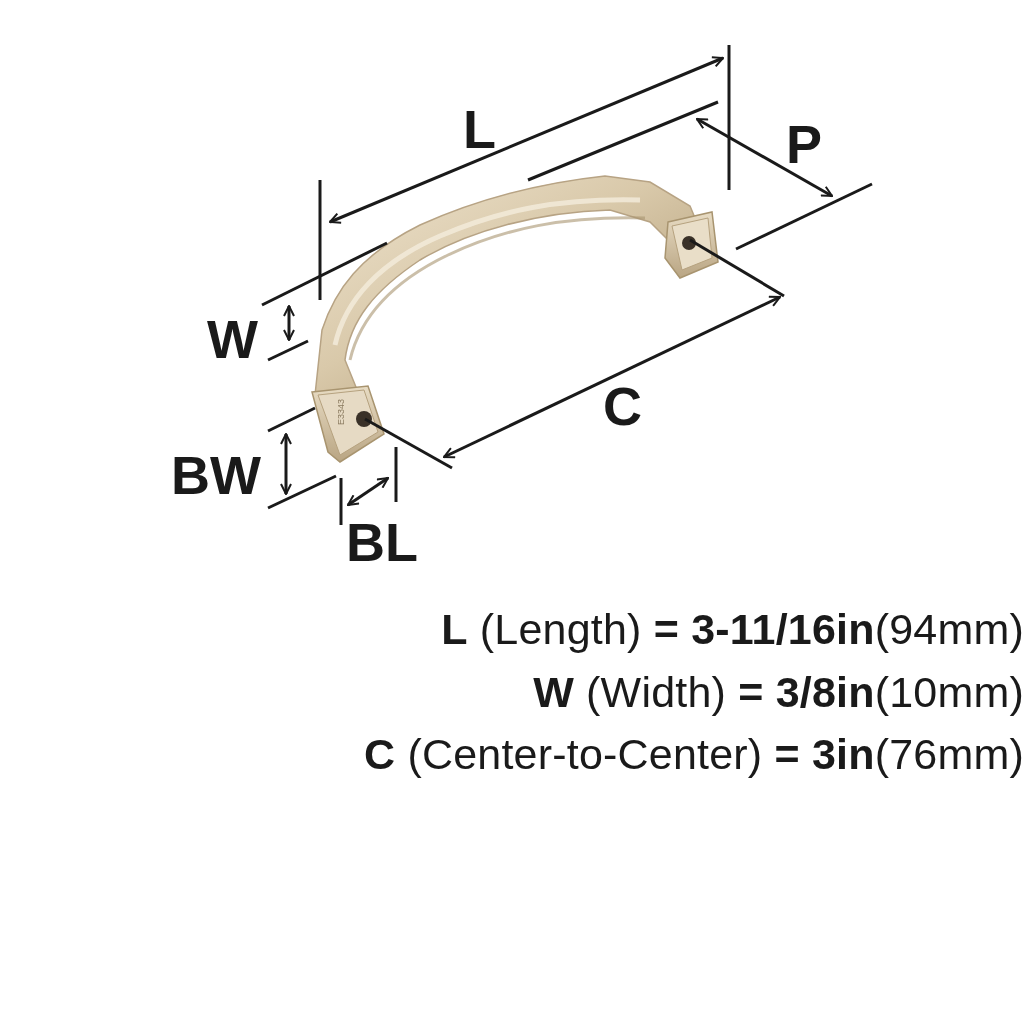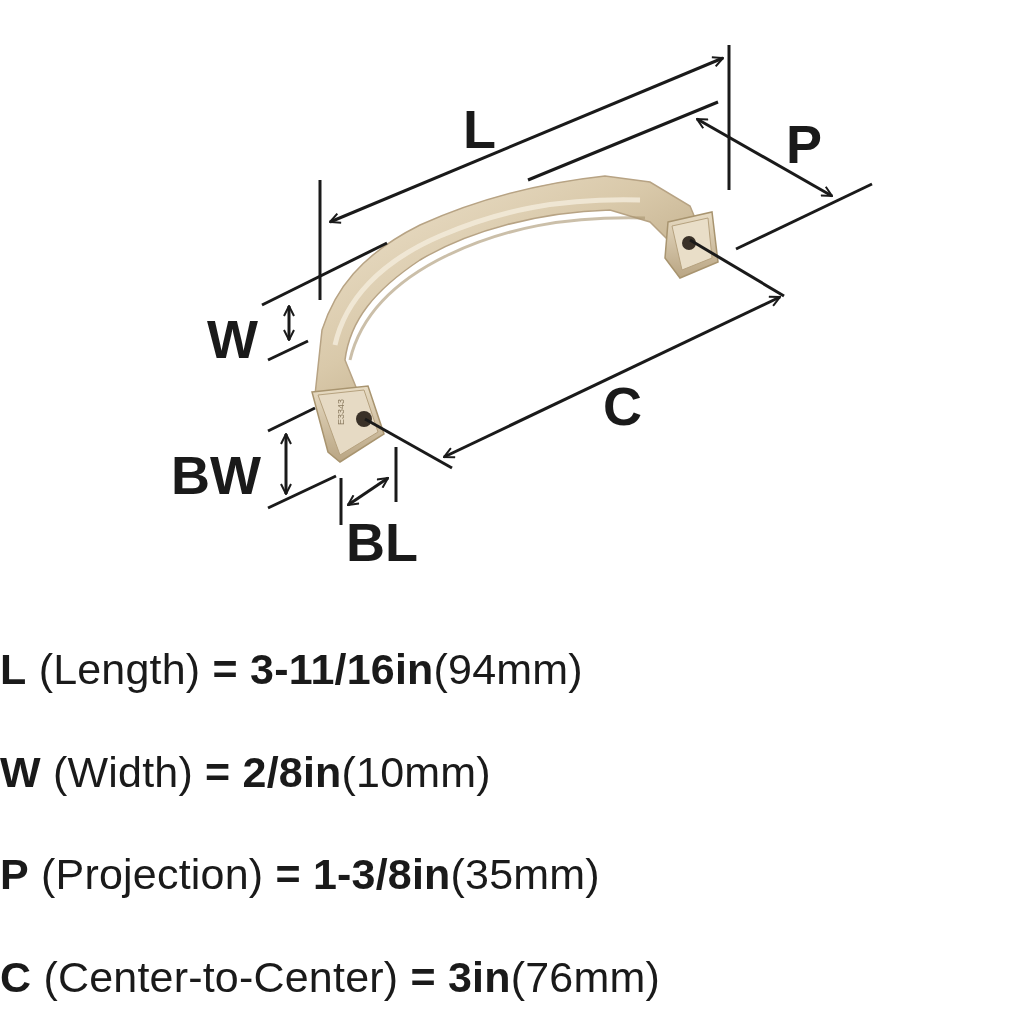--- a/index.html
+++ b/index.html
@@ -1,20 +1,20 @@
 <!DOCTYPE html>
 <html><head>
 <meta charset="utf-8">
 <style>
   html, body { margin: 0; padding: 0; background: #ffffff; }
   body { width: 1024px; height: 1024px; position: relative; overflow: hidden; font-family: "Liberation Sans", "DejaVu Sans", sans-serif; color: #1a1a1a; }
   #diagram { position: absolute; left: 0; top: 0; width: 1024px; height: 600px; }
   .dim-label { position: absolute; font-family: "Liberation Sans", "DejaVu Sans", sans-serif; font-weight: bold; font-size: 54px; color: #1a1a1a; line-height: 1; }
   #specs { position: absolute; left: 0; top: 598px; width: 1024px; }
-  .spec-row { text-align: left; font-size: 43px; line-height: 62.5px; white-space: nowrap; letter-spacing: 0.2px; margin-top: 40px; }
+  .spec-row { text-align: right; font-size: 43px; line-height: 62.5px; white-space: nowrap; letter-spacing: 0.2px; }
   .spec-row .code { font-weight: bold; }
   .spec-row .name { font-weight: normal; }
   .spec-row .eq { font-weight: bold; }
   .spec-row .imp { font-weight: bold; }
   .spec-row .met { font-weight: normal; }
 </style>
 </head>
 <body>
 
 <div id="diagram">
@@ -92,27 +92,21 @@
   <div class="spec-row">
     <span class="code">L</span>
     <span class="name">(Length)</span>
     <span class="eq">=</span>
     <span class="imp">3-11/16in</span><span class="met">(94mm)</span>
   </div>
   <div class="spec-row">
     <span class="code">W</span>
     <span class="name">(Width)</span>
     <span class="eq">=</span>
-    <span class="imp">2/8in</span><span class="met">(10mm)</span>
-  </div>
-  <div class="spec-row">
-    <span class="code">P</span>
-    <span class="name">(Projection)</span>
-    <span class="eq">=</span>
-    <span class="imp">1-3/8in</span><span class="met">(35mm)</span>
+    <span class="imp">3/8in</span><span class="met">(10mm)</span>
   </div>
   <div class="spec-row">
     <span class="code">C</span>
     <span class="name">(Center-to-Center)</span>
     <span class="eq">=</span>
     <span class="imp">3in</span><span class="met">(76mm)</span>
   </div>
 </div>
 
 </body></html>

